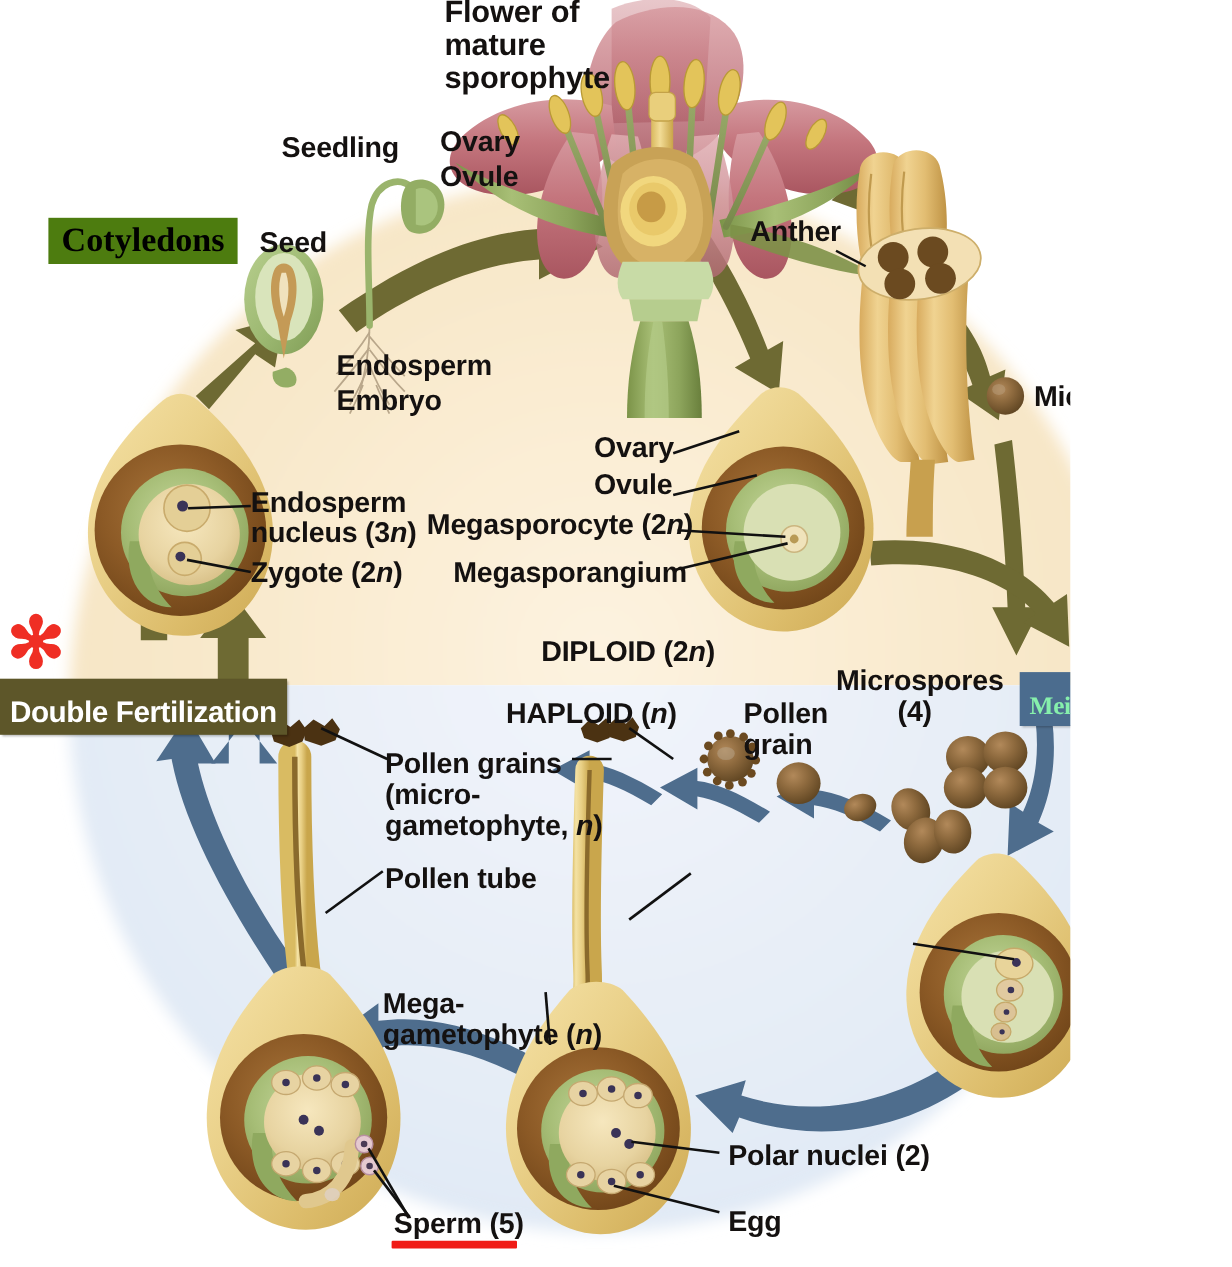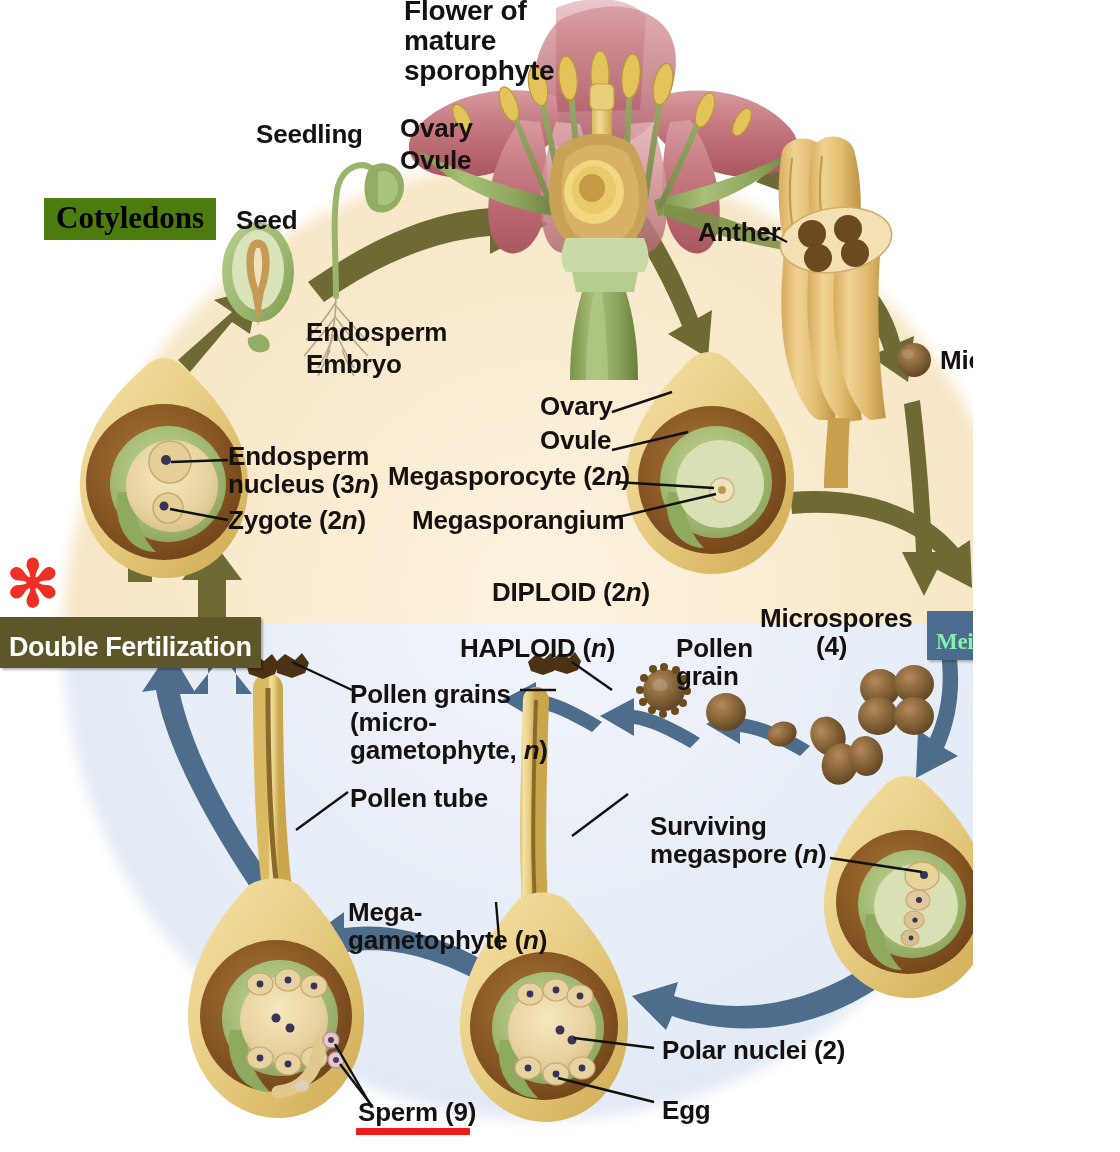--- a/index.html
+++ b/index.html
@@ -570,21 +570,21 @@
   <div class="hl-yellow" style="left:44px; top:198px;">Cotyledons</div>
 
   <div class="lbl s26" style="left:306px; top:318px;">Endosperm</div>
 
   <div class="lbl s26" style="left:306px; top:350px;">Embryo</div>
 
   <div class="lbl s26" style="left:400px; top:114px;">Ovary</div>
 
   <div class="lbl s26" style="left:400px; top:146px;">Ovule</div>
 
-  <div class="lbl s26" style="left:682px; top:218px;margin-left:16px;">Anther</div>
+  <div class="lbl s26" style="left:682px; top:196px;">Anther</div>
 
   <div class="lbl s26" style="left:940px; top:346px;">Microsporocyte</div>
 
   <div class="lbl s26" style="left:228px; top:442px;">Endosperm<br>nucleus (3<i>n</i>)</div>
 
   <div class="lbl s26" style="left:228px; top:506px;">Zygote (2<i>n</i>)</div>
 
   <div class="lbl s26" style="left:540px; top:392px;">Ovary</div>
 
   <div class="lbl s26" style="left:540px; top:426px;">Ovule</div>
@@ -604,24 +604,23 @@
   <div class="badge-meiosis" style="left:927px; top:611px;">Meiosis</div>
 
   <div class="lbl s26" style="left:760px; top:604px;">Microspores<br><span style="margin-left:56px;">(4)</span></div>
 
   <div class="lbl s26" style="left:676px; top:634px;">Pollen<br>grain</div>
 
   <div class="lbl s26" style="left:350px; top:680px;">Pollen grains<br>(micro-<br>gametophyte, <i>n</i>)</div>
 
   <div class="lbl s26" style="left:350px; top:784px;">Pollen tube</div>
 
-  <div class="lbl s26" style="left:650px; top:812px;">Surviving<br>megaspore (<i>n</i>)</div>
 
   <div class="lbl s26" style="left:348px; top:898px;">Mega-<br>gametophyte (<i>n</i>)</div>
 
   <div class="lbl s26" style="left:662px; top:1036px;">Polar nuclei (2)</div>
 
   <div class="lbl s26" style="left:662px; top:1096px;">Egg</div>
 
-  <div class="lbl s26" style="left:358px; top:1098px;">Sperm (9)</div>
+  <div class="lbl s26" style="left:358px; top:1098px;">Sperm (5)</div>
   <div class="redunder" style="left:356px; top:1128px; width:114px; height:7px;"></div>
 
 </div>
 
 </body></html>

